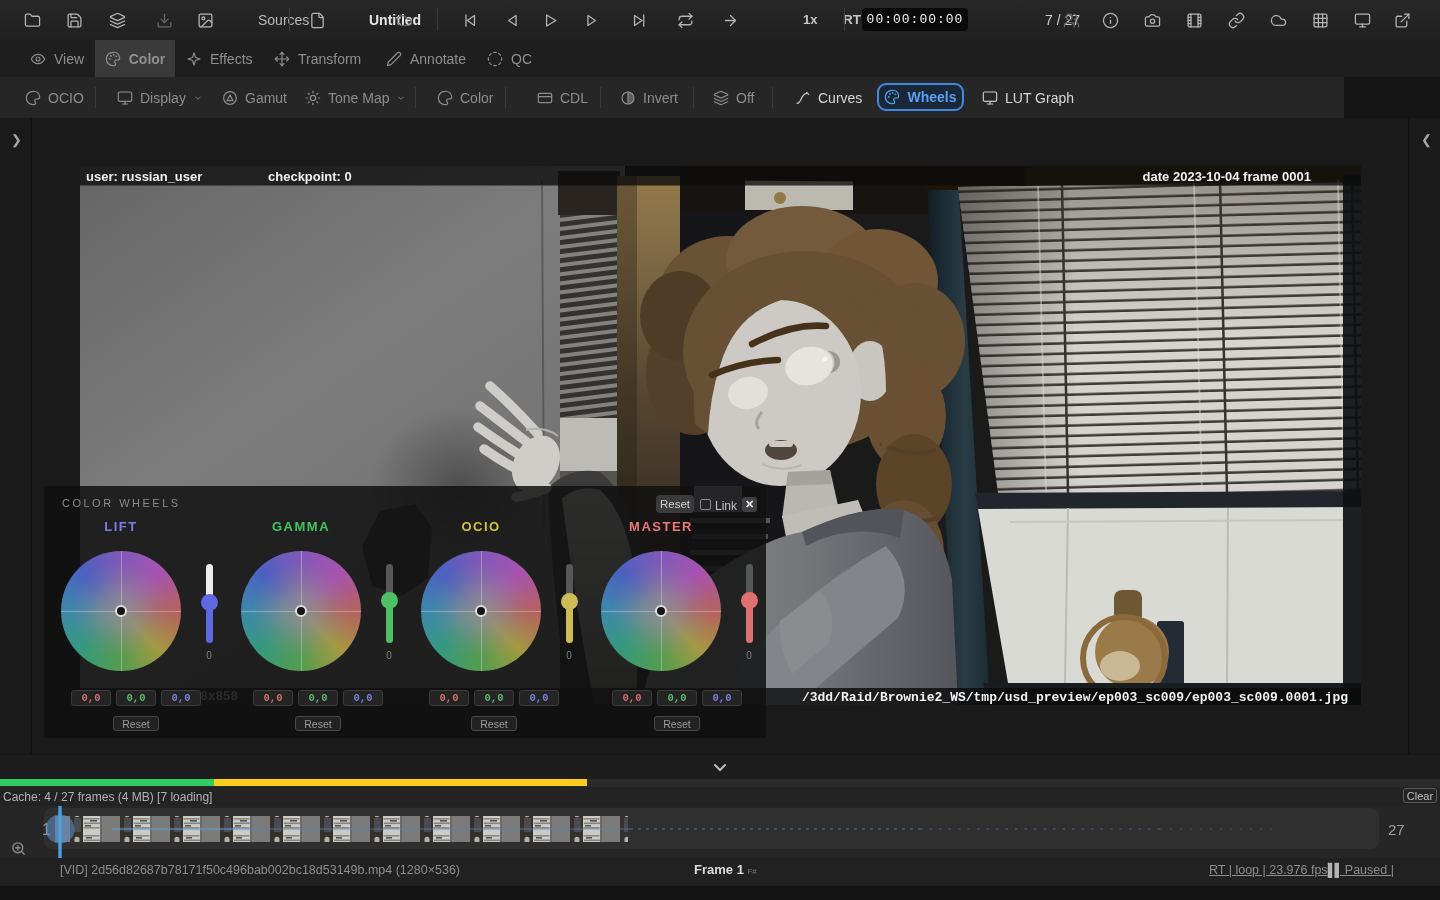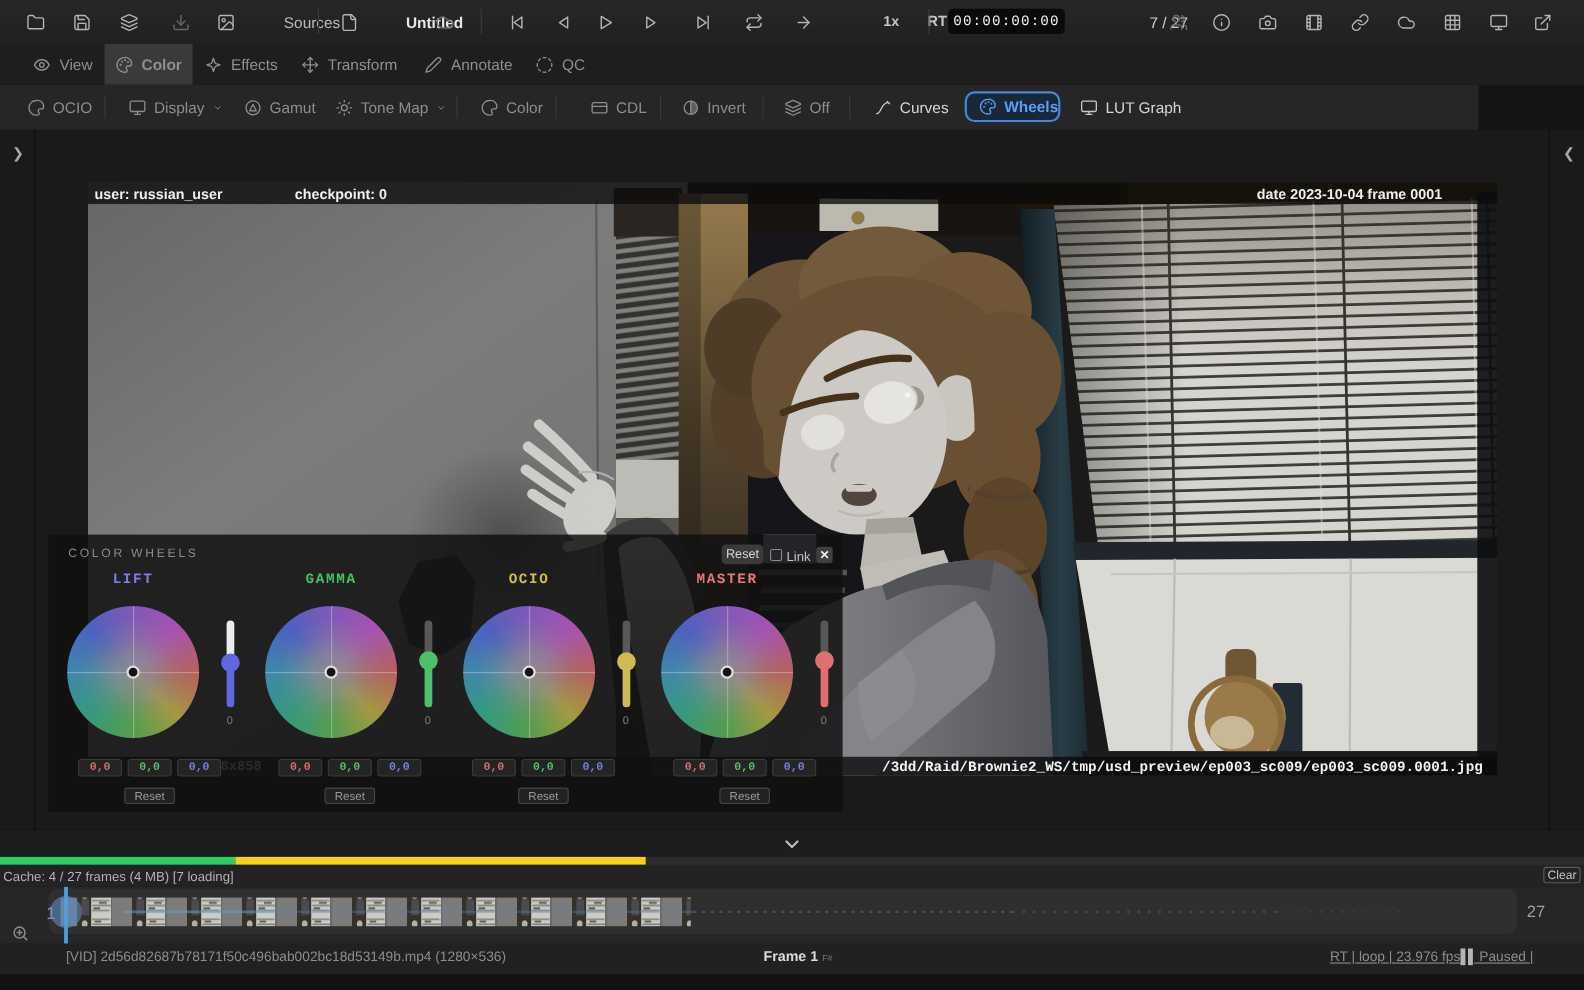--- a/index.html
+++ b/index.html
@@ -22,35 +22,35 @@
   #tab-color { left:95px; width:80px; background:#3a3a3a; justify-content:center; color:#ececec; font-weight:bold; }
   
   #row3 { position:absolute; left:0; top:77px; width:1344px; height:41px; background:#262626; }
   #row3 .itm { position:absolute; top:0; height:41px; display:flex; align-items:center; gap:7px;
     color:#8d8d8d; font-size:14px; }
   #row3 .bright { color:#d6d6d6; }
   #row3 .ic { width:16px; height:16px; }
   #row3 .vdiv { top:10px; height:21px; background:#3a3a3a; }
   #wheelsbtn { position:absolute; left:877px; top:6px; width:87px; height:28px;
     border:2px solid #4289dd; border-radius:9px; background:#1a2736;
-    display:flex; align-items:center; justify-content:flex-end; gap:7px;
+    display:flex; align-items:center; justify-content:center; gap:7px;
     color:#58a0f8; font-size:14px; font-weight:bold; }
   #wheelsbtn .ic { width:16px; height:16px; }
   
   #viewport { position:absolute; left:0; top:118px; width:1440px; height:636px; background:#1a1a1a; }
   .sdiv { position:absolute; top:0; width:1px; height:636px; background:#0f0f0f; }
   .chev { position:absolute; color:#a8a8a8; font-size:13px; }
   #video { position:absolute; left:80px; top:48px; width:1281px; height:539px; }
   
   #panel { position:absolute; left:44px; top:368px; width:722px; height:252px;
     background:rgba(16,16,16,0.85); }
   #panel .hdr { position:absolute; left:18px; top:11px; font-size:11px; letter-spacing:2.5px;
     color:#8b8b8b; }
   .wlabel { position:absolute; top:33px; width:120px; text-align:center; font-size:13px;
-    font-weight:bold; letter-spacing:1.5px;font-family:Liberation Mono, monospace; }
+    font-weight:bold; letter-spacing:1.5px; }
   .wheel { position:absolute; top:65px; width:120px; height:120px; border-radius:50%; filter:brightness(0.93) saturate(0.95);
     background:
      radial-gradient(circle, rgba(152,150,154,0.98) 0%, rgba(152,150,154,0.72) 20%, rgba(150,148,152,0.28) 40%, rgba(148,146,150,0) 58%),
      conic-gradient(from 0deg, #8c5fca, #b758c0 45deg, #c66865 90deg, #b0a542 135deg,
         #57aa50 180deg, #36a686 225deg, #3f93ba 270deg, #5168d4 315deg, #8c5fca 360deg);
   }
   .wheel:before { content:""; position:absolute; left:59.5px; top:0; width:1px; height:120px;
     background:rgba(228,228,233,0.45); }
   .wheel:after { content:""; position:absolute; top:59.5px; left:0; height:1px; width:120px;
     background:rgba(228,228,233,0.45); }

